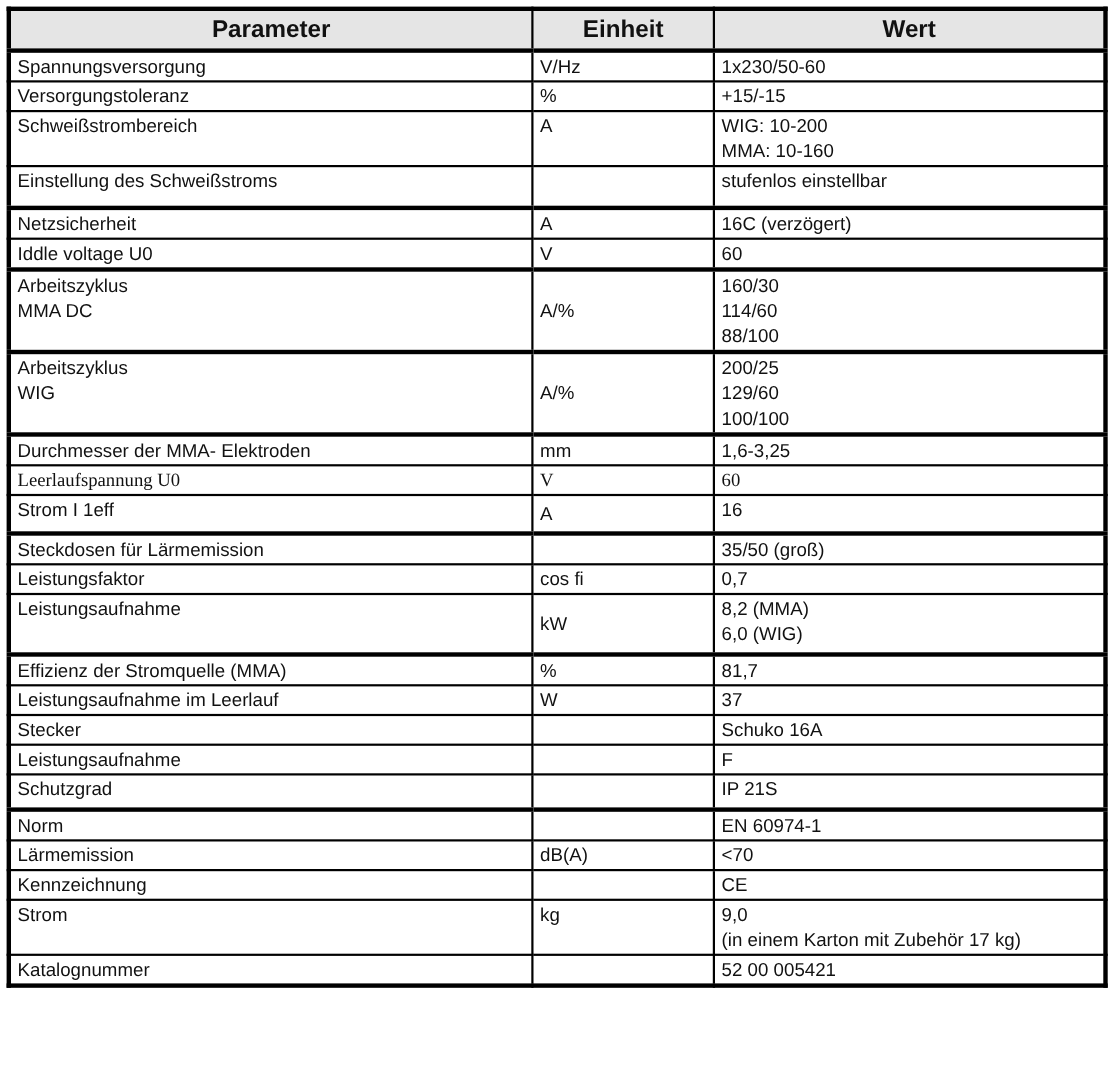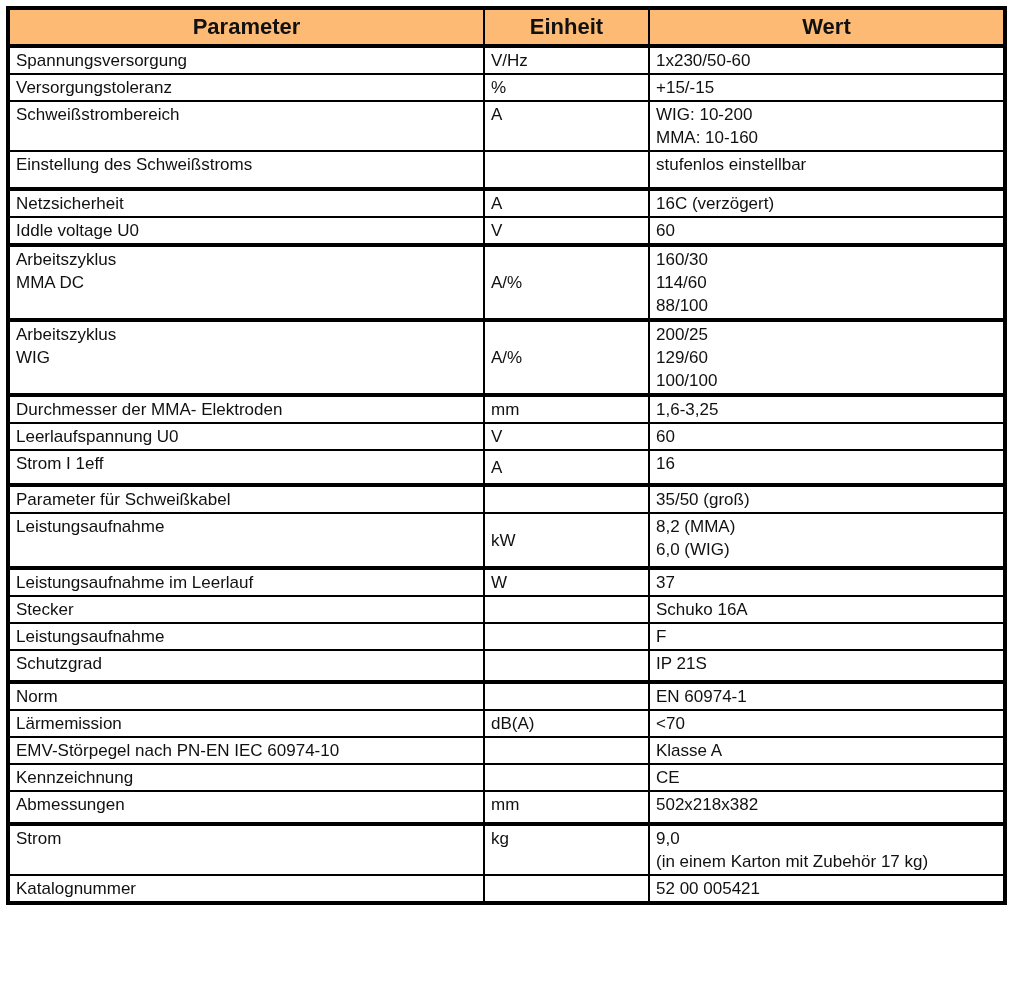--- a/index.html
+++ b/index.html
@@ -20,21 +20,21 @@
     width: 997px;
     border-collapse: collapse;
     table-layout: fixed;
     border: 4px solid #000000;
   }
   col.c-param  { width: 476px; }
   col.c-unit   { width: 165px; }
   col.c-value  { width: 356px; }
 
   table.spec th {
-    background: #fdba74;
+    background: #e5e5e5;
     font-weight: bold;
     font-size: 22px;
     text-align: center;
     height: 34px;
     border: 2px solid #000000;
     border-bottom: 4px solid #000000;
     padding: 0 4px;
   }
   table.spec td {
     border: 2px solid #000000;
@@ -122,42 +122,52 @@
           <td class="unit">A/%</td>
           <td class="value">200/25
 129/60
 100/100</td>
         </tr>
         <tr style="height: 23px; margin-top: 46px;">
           <td class="param">Durchmesser der MMA- Elektroden</td>
           <td class="unit">mm</td>
           <td class="value">1,6-3,25</td>
         </tr>
-        <tr style="height: 22px;">
+        <tr style="height: 22px; font-family: Liberation Serif, serif;">
           <td class="param">Leerlaufspannung U0</td>
           <td class="unit">V</td>
           <td class="value">60</td>
         </tr>
         <tr class="section-end unit-mid" style="height: 35px;">
           <td class="param">Strom I 1eff</td>
           <td class="unit">A</td>
           <td class="value">16</td>
         </tr>
         <tr style="height: 28px;">
-          <td class="param">Parameter für Schweißkabel</td>
+          <td class="param">Steckdosen für Lärmemission</td>
           <td class="unit"></td>
           <td class="value">35/50 (groß)</td>
+        </tr>
+        <tr style="height: 23px;">
+          <td class="param">Leistungsfaktor</td>
+          <td class="unit">cos fi</td>
+          <td class="value">0,7</td>
         </tr>
         <tr class="section-end unit-mid" style="height: 55px;">
           <td class="param">Leistungsaufnahme</td>
           <td class="unit">kW</td>
           <td class="value">8,2 (MMA)
 6,0 (WIG)</td>
         </tr>
         <tr style="height: 23px;">
+          <td class="param">Effizienz der Stromquelle (MMA)</td>
+          <td class="unit">%</td>
+          <td class="value">81,7</td>
+        </tr>
+        <tr style="height: 23px;">
           <td class="param">Leistungsaufnahme im Leerlauf</td>
           <td class="unit">W</td>
           <td class="value">37</td>
         </tr>
         <tr style="height: 23px;">
           <td class="param">Stecker</td>
           <td class="unit"></td>
           <td class="value">Schuko 16A</td>
         </tr>
         <tr style="height: 23px;">
@@ -174,33 +184,23 @@
           <td class="param">Norm</td>
           <td class="unit"></td>
           <td class="value">EN 60974-1</td>
         </tr>
         <tr style="height: 23px;">
           <td class="param">Lärmemission</td>
           <td class="unit">dB(A)</td>
           <td class="value">&lt;70</td>
         </tr>
         <tr style="height: 23px;">
-          <td class="param">EMV-Störpegel nach PN-EN IEC 60974-10</td>
-          <td class="unit"></td>
-          <td class="value">Klasse A</td>
-        </tr>
-        <tr style="height: 23px;">
           <td class="param">Kennzeichnung</td>
           <td class="unit"></td>
           <td class="value">CE</td>
-        </tr>
-        <tr class="section-end" style="height: 33px;">
-          <td class="param">Abmessungen</td>
-          <td class="unit">mm</td>
-          <td class="value">502x218x382</td>
         </tr>
         <tr style="height: 49px;">
           <td class="param">Strom</td>
           <td class="unit">kg</td>
           <td class="value">9,0
 (in einem Karton mit Zubehör 17 kg)</td>
         </tr>
         <tr style="height: 22px;">
           <td class="param">Katalognummer</td>
           <td class="unit"></td>

